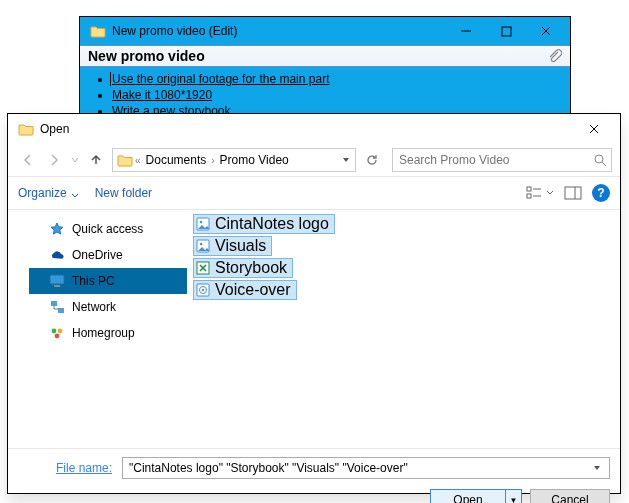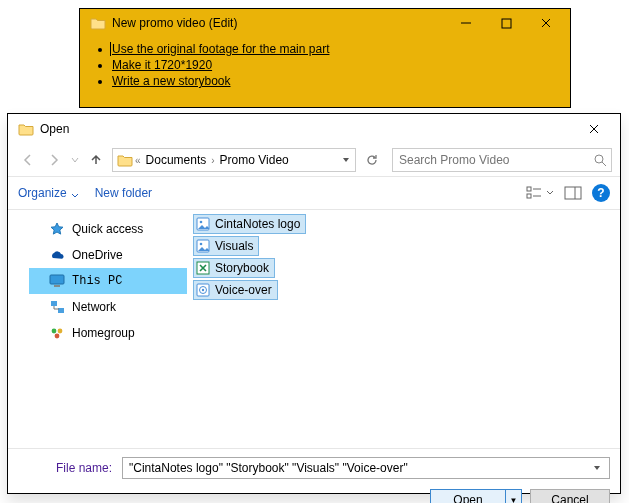--- a/index.html
+++ b/index.html
@@ -9,24 +9,24 @@
     height: 503px;
     font-family: "Segoe UI", Tahoma, sans-serif;
     font-size: 12px;
     background: #fff;
     position: relative;
     overflow: hidden;
   }
   
   .note-window {
     position: absolute;
-    left: 79px; top: 8px;
+    left: 79px; top: 16px;
     width: 492px; height: 100px;
     border: 1px solid #000;
-    background: #eab308;
+    background: #0ea5e9;
   }
   .note-titlebar {
     height: 28px;
     display: flex; align-items: center;
     padding: 0 4px;
   }
   .note-titlebar .folder-ic {
     width: 16px; height: 14px;
     margin: 0 6px 0 6px;
   }
@@ -140,48 +140,48 @@
     width: 158px;
     padding: 6px 0;
     margin-left: 21px;
   }
   .side-item {
     height: 26px;
     display: flex; align-items: center;
     padding: 0 8px 0 20px;
     gap: 7px;
   }
-  .side-item.selected { background: #7dd3fc; font-family: Liberation Mono, monospace; }
+  .side-item.selected { background: #0369a1; }
   .side-label { color: #000; font-size: 12px; }
   .si-ic { width: 16px; height: 16px; display:flex;align-items:center;justify-content:center; }
 
   .filelist {
     flex: 1; padding: 4px 6px;
   }
   .file-item {
     height: 20px;
     display: inline-flex; align-items: center;
     gap: 4px;
     padding: 0 6px 0 2px;
     margin-bottom: 2px;
   }
   .file-item.selected {
     background: #cde6f7;
     border: 1px solid #7bb7e4;
     padding: 0 5px 0 1px;
   }
   .file-ic { width: 16px; height: 16px; display:flex;align-items:center;justify-content:center; }
-  .file-label { font-size: 12px; }
+  .file-label { font-size: 16px; }
 
   .footer {
     border-top: 1px solid #e6e6e6;
     padding: 8px 10px;
   }
   .fn-row { display:flex; align-items:center; gap: 6px; }
-  .fn-label { color:#4c1d95; }
+  .fn-label { color:#3b82f6;text-decoration:underline; }
   .fn-input {
     flex: 1; height: 22px;
     border: 1px solid #aaa;
     display: flex; align-items: center;
     padding: 0 4px;
   }
   .fn-input input { border:none; outline:none; flex:1; font: inherit; }
   .fn-drop { width: 16px; color:#555; display:flex;align-items:center;justify-content:center; }
   .btn-row { display:flex; justify-content:flex-end; gap: 8px; margin-top: 10px; }
   .btn {
@@ -225,24 +225,32 @@
           <rect x="1" y="1" width="9" height="9" fill="none" stroke="#000"></rect>
         </svg>
       </div>
     <div class="win-btn">
         <svg width="12" height="12">
           <line x1="2" y1="2" x2="10" y2="10" stroke="#000"></line>
           <line x1="10" y1="2" x2="2" y2="10" stroke="#000"></line>
         </svg>
       </div>
   </div>
+  <div class="note-body-header">
+    <b>New promo video</b>
+    <span class="attach-ic">
+      <svg width="16" height="16" viewBox="0 0 16 16">
+          <path d="M12 4l-6 6a2 2 0 0 0 3 3l6-6a3.2 3.2 0 0 0-4.5-4.5L4 9" fill="none" stroke="#8a8a8a" stroke-width="1.2"></path>
+        </svg>
+    </span>
+  </div>
   <div class="note-list">
     <ul>
       <li><span class="cursor-line">Use the original footage for the main part</span></li>
-      <li><span>Make it 1720*1920</span></li>
+      <li><span>Make it 1080*1920</span></li>
       <li><span>Write a new storybook</span></li>
     </ul>
   </div>
 </div>
 
 <div class="open-dialog">
   <div class="dlg-titlebar">
     <span class="folder-ic">
       <svg viewBox="0 0 16 14" width="16" height="14">
           <path d="M1 3h5l1.5 1.5H15V12a1 1 0 0 1-1 1H2a1 1 0 0 1-1-1z" fill="#ffe08a" stroke="#d6a93a"></path>

